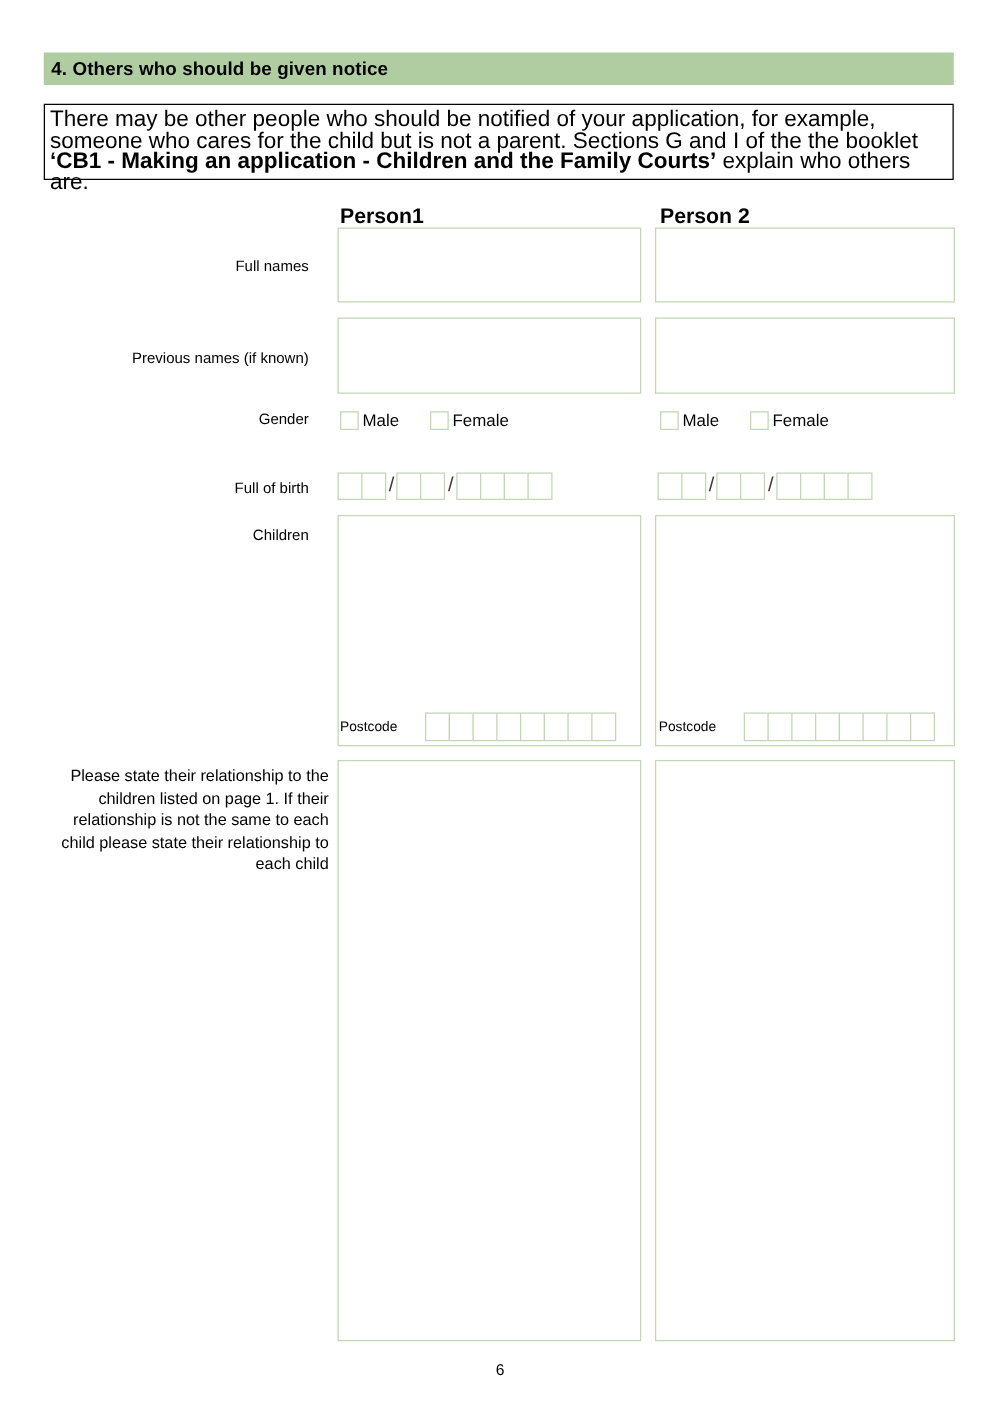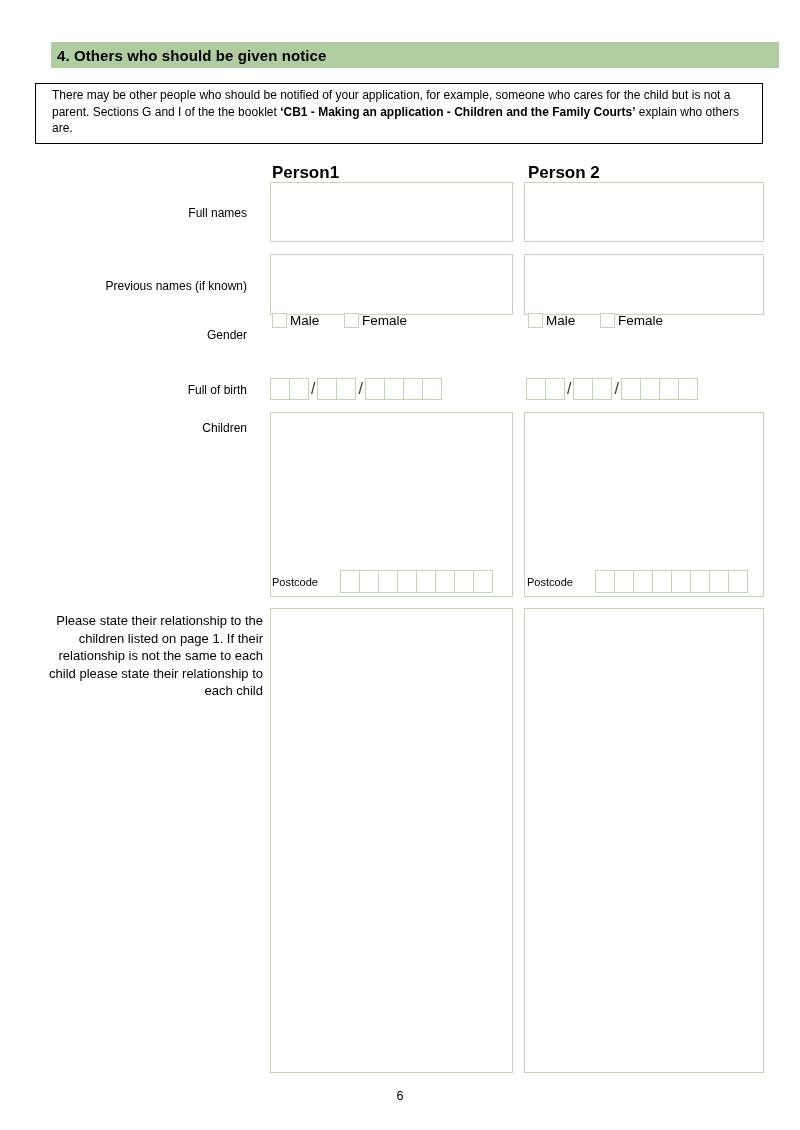--- a/index.html
+++ b/index.html
@@ -9,27 +9,27 @@
     background:#ffffff;
     font-family:"Liberation Sans", sans-serif;
     color:#000;
     overflow:hidden;
   }
   .section-bar{
     position:absolute;left:35px;top:42px;width:728px;height:26px;
     background:#afcda1;
     display:flex;align-items:center;
     box-sizing:border-box;padding-left:6px;
-    font-size:15px;font-weight:600;letter-spacing:0.1px;margin-left:16px;
+    font-size:15px;font-weight:600;letter-spacing:0.1px;
   }
   .intro-box{
     position:absolute;left:35px;top:83px;width:728px;height:61px;
     border:1.5px solid #000;box-sizing:border-box;
-    padding:3px 8px 0 16px;
-    font-size:12px;line-height:16.5px;
+    padding:3px 8px 0 4px;
+    font-size:18px;line-height:16.5px;
   }
   .intro-box b{font-weight:700;}
   .col-header{
     position:absolute;top:163px;
     font-size:17px;font-weight:700;
   }
   .col-header.p1{left:272px;}
   .col-header.p2{left:528px;}
   .row-label{
     position:absolute;left:35px;width:212px;
@@ -37,21 +37,21 @@
   }
   .field-box{
     position:absolute;
     border:1px solid #c3d6b6;
     background:#fff;
     box-sizing:border-box;
   }
   .box-p1{left:270px;width:243px;}
   .box-p2{left:524px;width:240px;}
   .gender-group{
-    position:absolute;top:313px;
+    position:absolute;top:329px;
     display:flex;align-items:flex-start;
     font-size:13.5px;
   }
   .checkbox{
     width:13px;height:13px;
     border:1px solid #c3d6b6;background:#fff;
     margin-right:3px;flex:0 0 auto;
   }
   .cell-row{position:absolute;display:flex;}
   .cell-row .cell{

